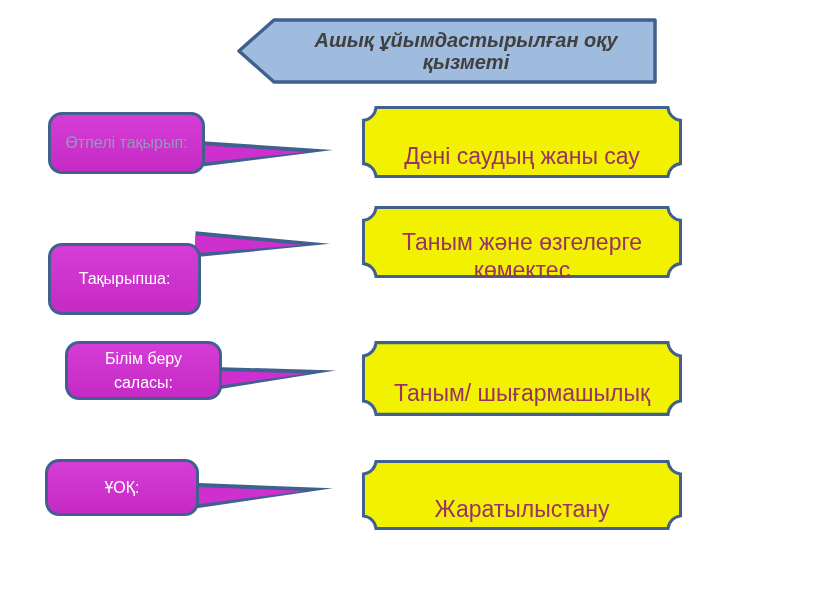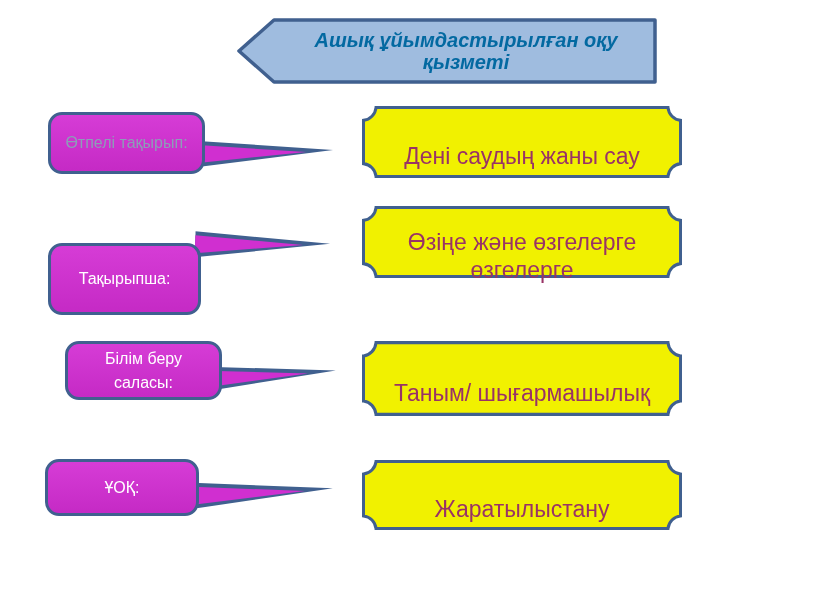--- a/index.html
+++ b/index.html
@@ -7,21 +7,21 @@
     width:822px;height:597px;position:relative;background:#ffffff;
     font-family:"Liberation Sans", sans-serif;overflow:hidden;
   }
   .abs{position:absolute;}
 
   
   .title-shape{left:236px;top:17px;width:422px;height:68px;}
   .title-text{
     left:276px;top:17px;width:380px;height:68px;
     display:flex;align-items:center;justify-content:center;
-    color:#0369a1;font-size:20px;font-weight:bold;font-style:italic;
+    color:#404040;font-size:20px;font-weight:bold;font-style:italic;
     text-align:center;line-height:1.1;
   }
 
   
   .callout{
     background:linear-gradient(#d63cd6,#c52ac5);
     border:3px solid #40608f;border-radius:14px;
     display:flex;align-items:center;justify-content:center;
     color:#ffffff;font-size:16px;text-align:center;line-height:1.45;
     box-sizing:border-box;padding:4px 8px;z-index:2;
@@ -70,21 +70,21 @@
     <span>Тақырыпша:</span>
   </div>
   <svg class="abs tail" style="left:195px;top:228px;transform:rotate(1.5deg);" width="135" height="36" viewBox="0 0 135 36" preserveAspectRatio="none">
     <polygon points="0,5 135,14 0,31" fill="#40608f"></polygon>
     <polygon points="0,9 108,16 0,27" fill="#d02fd0"></polygon>
   </svg>
   <div class="abs plaque-wrap" style="left:362px;top:206px;height:72px;">
     <svg class="plaque-svg" viewBox="0 0 320 70" preserveAspectRatio="none">
       <path d="M 14,1.5 L 306,1.5 A 14,14 0 0 0 318.5,14 L 318.5,56 A 14,14 0 0 0 306,68.5 L 14,68.5 A 14,14 0 0 0 1.5,56 L 1.5,14 A 14,14 0 0 0 14,1.5 Z" fill="#f1f100" stroke="#40608f" stroke-width="3"></path>
     </svg>
-    <div class="plaque-text">Өзіңе және өзгелерге өзгелерге</div>
+    <div class="plaque-text">Таным және өзгелерге көмектес</div>
   </div>
 </div>
 
 <div class="abs" style="left:0;top:0;">
   <div class="abs callout" style="left:48px;top:341px;width:157px;height:59px;margin-left:17px;">
     <span>Білім беру саласы:</span>
   </div>
   <svg class="abs tail" style="left:198px;top:359px;transform:rotate(-2deg);" width="138" height="36" viewBox="0 0 138 36" preserveAspectRatio="none">
     <polygon points="0,5 138,14 0,31" fill="#40608f"></polygon>
     <polygon points="0,9 110,16 0,27" fill="#d02fd0"></polygon>

